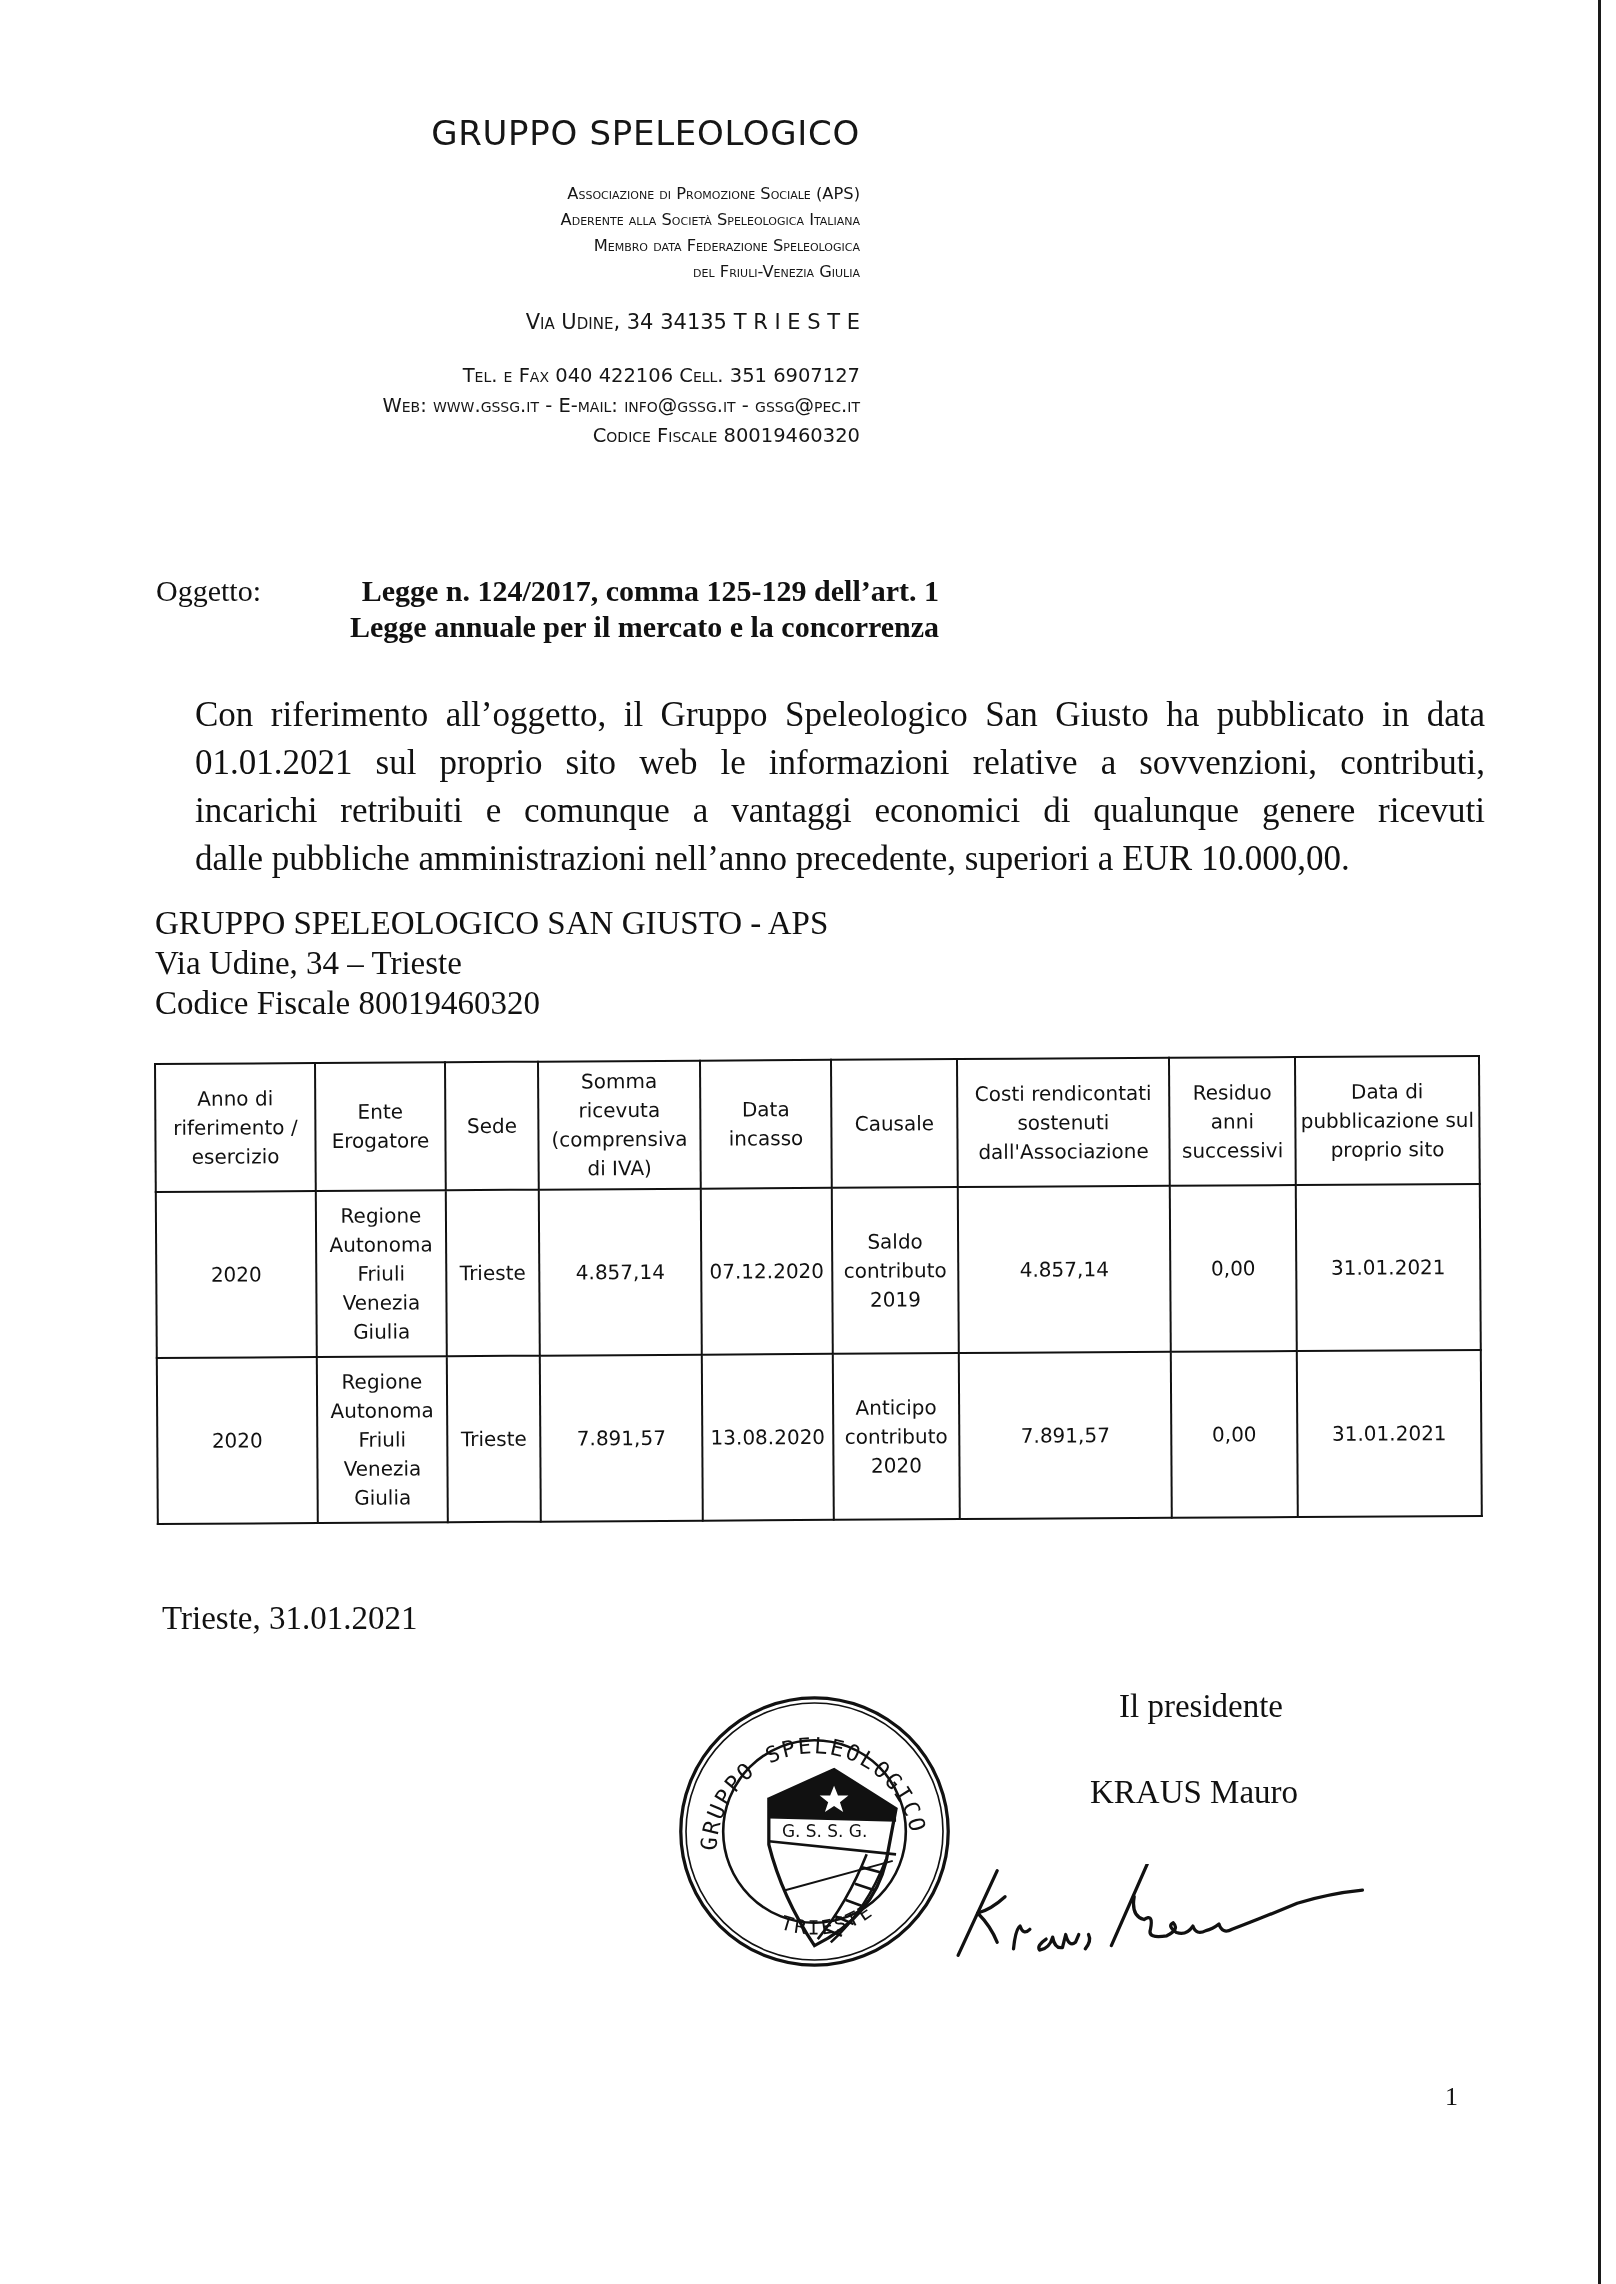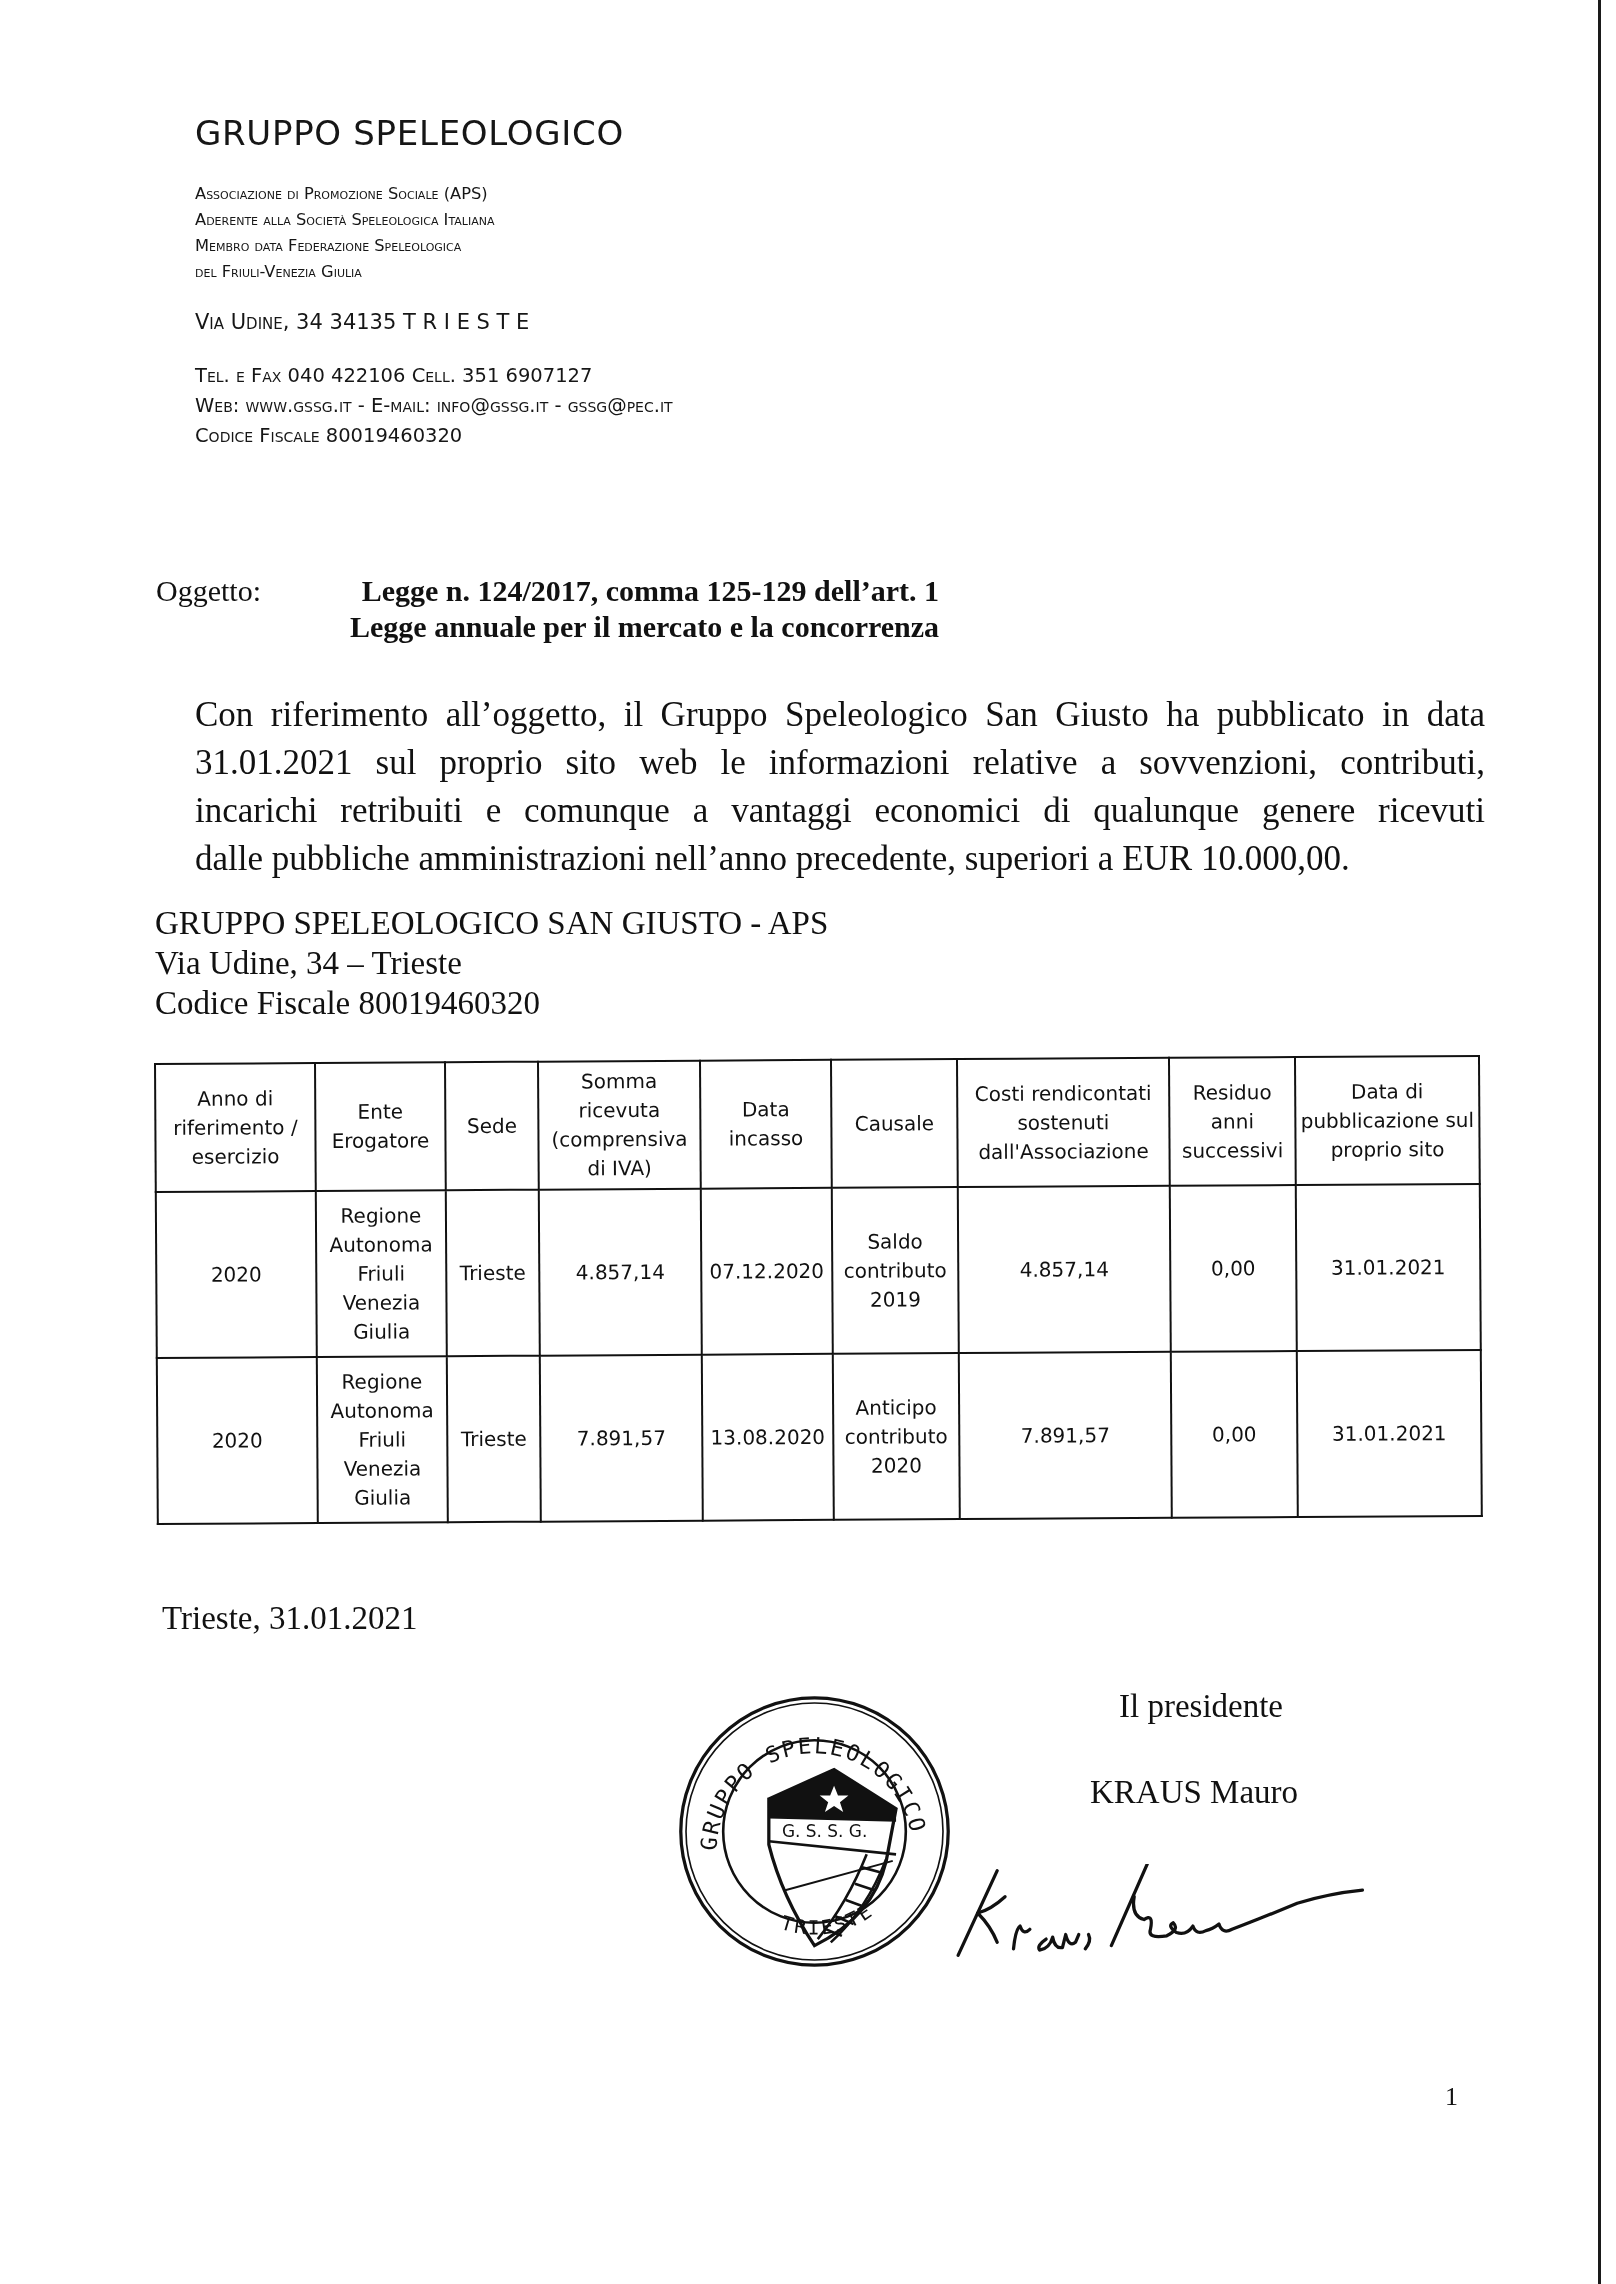--- a/index.html
+++ b/index.html
@@ -21,21 +21,21 @@
     width: 3.3px;
     height: 2284px;
     background: #1a1a1a;
   }
   
   .letterhead {
     position: absolute;
     left: 195px;
     top: 104px;
     width: 665px;
-    text-align: left;
+    text-align: right;
     font-family: "DejaVu Sans", sans-serif;
     color: #161616;
   }
   .lh-title {
     font-size: 34px;
     letter-spacing: 0.7px;
     line-height: 59px;
     font-weight: normal;
   }
   .lh-sub {
@@ -207,21 +207,21 @@
 <section class="oggetto serif">
   <span class="oggetto-label">Oggetto:</span>
   <div class="oggetto-text">
     <div>Legge n. 124/2017, comma 125-129 dell’art. 1</div>
     <div>Legge annuale per il mercato e la concorrenza</div>
   </div>
 </section>
 
 <section class="paragraph serif">
   <span class="line">Con riferimento all’oggetto, il Gruppo Speleologico San Giusto ha pubblicato in data</span>
-  <span class="line">31.01.2021 sul proprio sito web le informazioni relative a sovvenzioni, contributi,</span>
+  <span class="line">01.01.2021 sul proprio sito web le informazioni relative a sovvenzioni, contributi,</span>
   <span class="line">incarichi retribuiti e comunque a vantaggi economici di qualunque genere ricevuti</span>
   <span class="line last">dalle pubbliche amministrazioni nell’anno precedente, superiori a EUR 10.000,00.</span>
 </section>
 
 <section class="sender serif">
   <div>GRUPPO SPELEOLOGICO SAN GIUSTO - APS</div>
   <div>Via Udine, 34 – Trieste</div>
   <div>Codice Fiscale 80019460320</div>
 </section>
 

